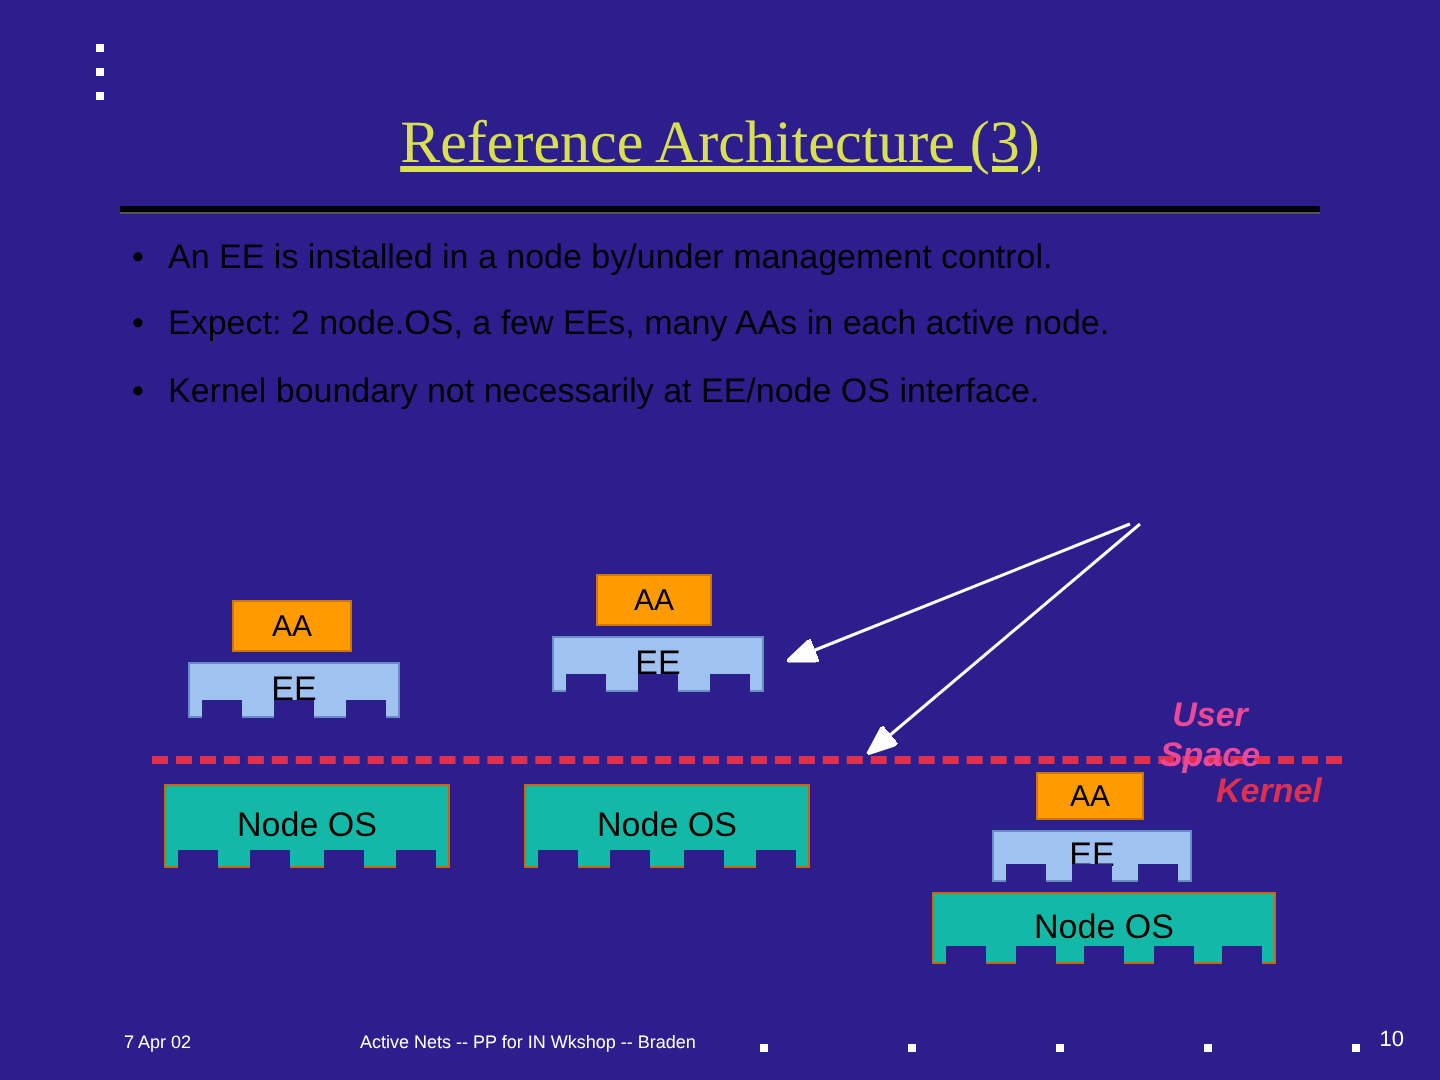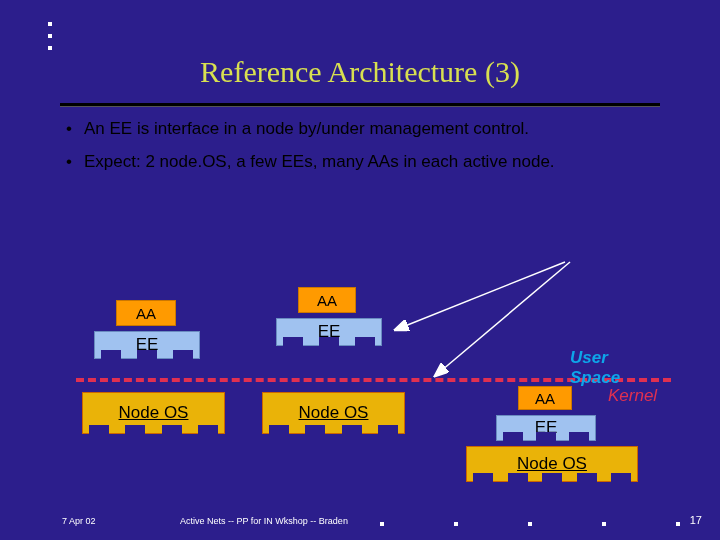--- a/index.html
+++ b/index.html
@@ -18,20 +18,21 @@
   }
   .side-bullets div {
     width: 4px; height: 4px; background: #fff; margin-bottom: 8px;
   }
   .title {
     text-align: center;
     color: #d8e050;
     font-size: 30px;
     font-family: "Times New Roman", serif;
     padding-top: 55px;
+    text-decoration: underline;
   }
   .hr {
     height: 3px;
     background: #000;
     margin: 14px 60px 12px 60px;
     box-shadow: 0 1px 0 #555;
   }
   .bullets {
     padding: 0 72px 0 84px;
   }
@@ -69,24 +70,23 @@
     background: #ff9a00;
     border: 1px solid #cc7700;
     font-size: 15px;
   }
   .ee {
     background: #a0c2f0;
     border: 1px solid #6a8cc0;
     font-size: 17px;
   }
   .nodeos {
-    background: #eab308;
+    background: #14b8a6;
     border: 1px solid #cc6600;
     font-size: 17px;
-    text-decoration: underline;
   }
   .strips {
     position: absolute;
     left: 0; right: 0; bottom: -2px; height: 10px;
     display: flex;
     justify-content: space-between;
     padding: 0 6px;
   }
   .strips span {
     width: 20px; height: 10px; background: #2c1e8c;
@@ -94,31 +94,32 @@
   .dashline {
     position: absolute;
     left: 76px;
     width: 595px;
     top: 378px;
     border-top: 4px dashed #e03050;
   }
   .label-user {
     position: absolute;
     left: 570px; top: 348px;
-    color: #0ea5e9;
+    color: #ec4899;
     font-style: italic;
     font-weight: bold;
     font-size: 17px;
+    text-align: center;
   }
   .label-kernel {
     position: absolute;
     left: 608px; top: 386px;
     color: #e03050;
     font-style: italic;
-    font-weight: normal;
+    font-weight: bold;
     font-size: 17px;
   }
   .arrow {
     position: absolute;
     stroke: #fff;
     fill: #fff;
   }
   .footer-date {
     position: absolute;
     left: 62px; bottom: 14px;
@@ -156,22 +157,23 @@
 <div class="side-bullets">
   <div></div>
     <div></div>
     <div></div>
 </div>
 
 <div class="title">Reference Architecture (3)</div>
 <div class="hr"></div>
 
 <ul class="bullets">
-  <li>An EE is interface in a node by/under management control.</li>
+  <li>An EE is installed in a node by/under management control.</li>
   <li>Expect: 2 node.OS, a few EEs, many AAs in each active node.</li>
+  <li>Kernel boundary not necessarily at EE/node OS interface.</li>
 </ul>
 
 <div class="diagram">
 
   <div class="blk aa" style="left:116px; top:300px; width:60px; height:26px;">
       <span>AA</span>
     </div>
   <div class="blk ee" style="left:94px; top:331px; width:106px; height:28px;">
     <span>EE</span>
     <div class="strips">
@@ -252,13 +254,13 @@
 
 <div class="footer-date">7 Apr 02</div>
 <div class="footer-center">Active Nets -- PP for IN Wkshop -- Braden</div>
 <div class="footer-dots">
   <div></div>
     <div></div>
     <div></div>
     <div></div>
     <div></div>
 </div>
-<div class="footer-page">17</div>
+<div class="footer-page">10</div>
 
 </body></html>

